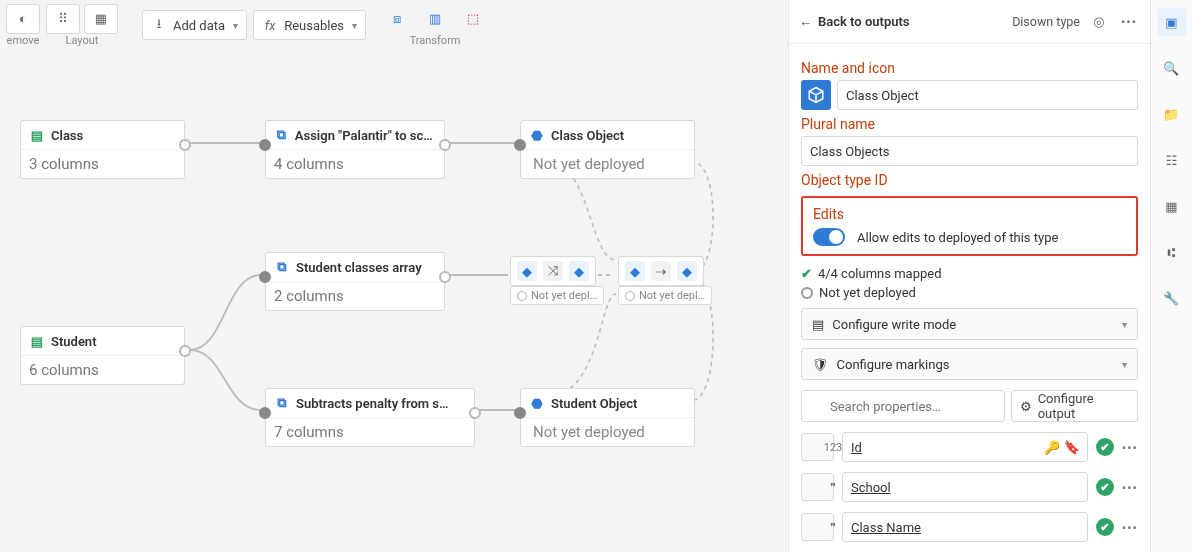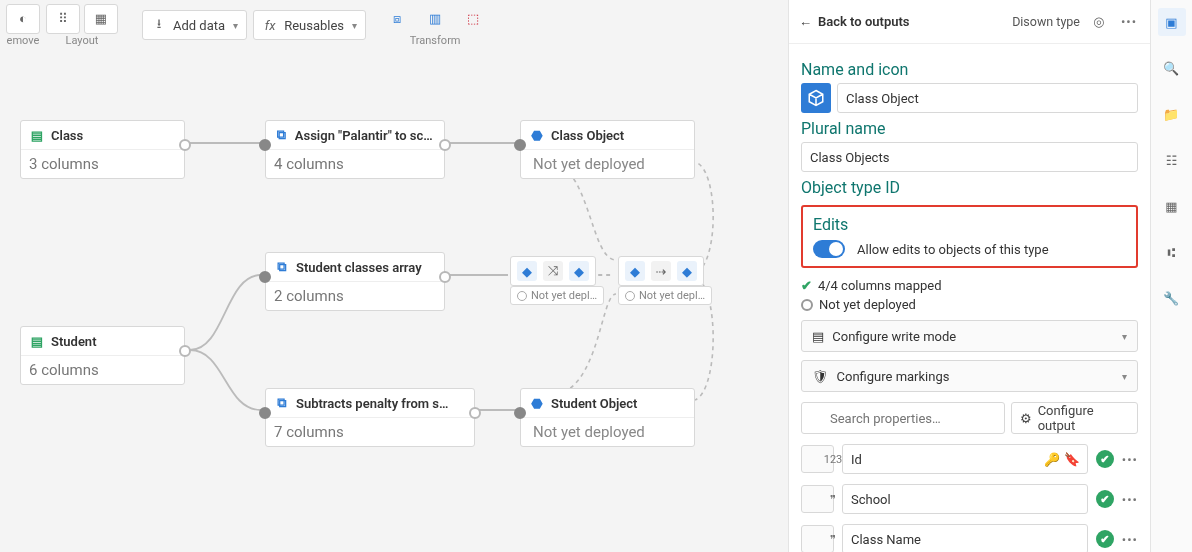--- a/index.html
+++ b/index.html
@@ -31,40 +31,40 @@
 .mini .txt { font-size:11px; color:#888; display:flex; align-items:center; gap:4px;}
 .mini .opencircle{width:10px;height:10px;border:1.5px solid #aaa;border-radius:50%;display:inline-block;}
 
 .right-panel { position: absolute; top: 0; right: 42px; width: 362px; bottom: 0; background: #fff; border-left: 1px solid #e4e4e4; overflow: hidden; display:flex; flex-direction:column; }
 .rp-header { display:flex; align-items:center; padding: 8px 10px; gap:8px; border-bottom:1px solid #eee; height:44px;}
 .rp-back { display:flex; align-items:center; gap:6px; font-weight:600; color:#333; cursor:pointer; }
 .rp-header-spacer{flex:1;}
 .rp-act{font-size:12.5px;color:#555;cursor:pointer;}
 .rp-iconbtn{width:22px;height:22px;display:flex;align-items:center;justify-content:center;color:#666;cursor:pointer;}
 .rp-body{padding:10px 12px; overflow:auto; flex:1;}
-.rp-label{font-size:16px;color:#0f766e;margin-top:6px;margin-bottom:4px;}
+.rp-label{font-size:14px;color:#c2410c;margin-top:6px;margin-bottom:4px;}
 .rp-row{display:flex;gap:6px;align-items:center;}
 .cube-chip{width:30px;height:30px;background:#2e7cd6;border-radius:3px;display:flex;align-items:center;justify-content:center;color:#fff;}
 .rp-input{flex:1;border:1px solid #d8d8d8;border-radius:3px;height:30px;padding:0 8px;font-size:13px;color:#333;background:#fff;}
 .rp-input.full{width:100%;}
 .edits-box{border:2px solid #e23b2e;border-radius:3px;padding:8px 10px;margin-top:8px;}
 .toggle{position:relative;width:32px;height:18px;background:#2e7cd6;border-radius:10px;display:inline-block;}
 .toggle::after{content:"";position:absolute;width:14px;height:14px;background:#fff;border-radius:50%;top:2px;right:2px;}
 .status-line{display:flex;align-items:center;gap:6px;margin-top:10px;color:#333;font-size:13px;}
 .check-green{color:#2fa464;font-weight:bold;}
 .open-c{width:12px;height:12px;border:2px solid #999;border-radius:50%;display:inline-block;}
 .cfg-btn{display:flex;align-items:center;gap:8px;border:1px solid #d8d8d8;border-radius:3px;background:#fafafa;height:32px;padding:0 10px;margin-top:8px;cursor:pointer;}
 .cfg-btn .sp{flex:1;}
 .search-row{display:flex;gap:6px;margin-top:10px;}
 .search-inp{flex:1;border:1px solid #d8d8d8;border-radius:3px;height:32px;padding:0 8px 0 28px;font-size:13px;background:#fff;position:relative;}
 .search-wrap{position:relative;flex:1;}
 .search-wrap .sicon{position:absolute;left:8px;top:8px;color:#888;}
 .prop-row{display:flex;align-items:center;gap:8px;margin-top:10px;}
 .type-chip{width:30px;height:28px;border:1px solid #d8d8d8;border-radius:3px;display:flex;align-items:center;justify-content:center;color:#777;font-size:11px;background:#fafafa;padding-left:31px;}
-.prop-input{flex:1;border:1px solid #d8d8d8;border-radius:3px;height:30px;padding:0 8px;font-size:13px;background:#fff;display:flex;align-items:center;position:relative;}
+.prop-input{flex:1;border:1px solid #d8d8d8;border-radius:3px;height:30px;padding:0 8px;font-size:13px;background:#fff;display:flex;align-items:center;position:relative;text-decoration:underline;}
 .prop-input .right-icons{position:absolute;right:6px;display:flex;gap:4px;align-items:center;}
 .ok-badge{width:18px;height:18px;border-radius:50%;background:#2fa464;color:#fff;display:flex;align-items:center;justify-content:center;font-size:11px;font-weight:bold;}
 .dots{color:#777;cursor:pointer;letter-spacing:1px;}
 
 .rail { position: absolute; top: 0; right: 0; width: 42px; bottom: 0; background: #fafafa; border-left: 1px solid #e4e4e4; display:flex; flex-direction:column; align-items:center; padding-top:8px; gap:18px; }
 .rail .ri{width:28px;height:28px;display:flex;align-items:center;justify-content:center;color:#666;cursor:pointer;border-radius:3px;}
 .rail .ri.active{background:#eaf2fb;color:#2e7cd6;}
 
 .edit-stub { position:absolute; left:0; top:60px; width:14px; height:40px; background:#fff; border:1px solid #d8d8d8; border-left:none; border-radius:0 3px 3px 0; display:flex; align-items:flex-end; justify-content:center; font-size:10px; color:#888; padding-bottom:2px;}
 </style>
@@ -275,21 +275,21 @@
 
     <div class="rp-label">Plural name</div>
     <input class="rp-input full" value="Class Objects" style="">
 
     <div class="rp-label">Object type ID</div>
 
     <div class="edits-box">
       <div class="rp-label" style="margin-top:0;">Edits</div>
       <div class="rp-row" style="margin-top:6px;">
         <span class="toggle"></span>
-        <span style="margin-left:6px;">Allow edits to objects of this type</span>
+        <span style="margin-left:6px;">Allow edits to deployed of this type</span>
       </div>
     </div>
 
     <div class="status-line">
       <span class="check-green">✔</span>
       <span>4/4 columns mapped</span>
     </div>
     <div class="status-line" style="margin-top:4px;">
       <span class="open-c"></span>
       <span>Not yet deployed</span>

